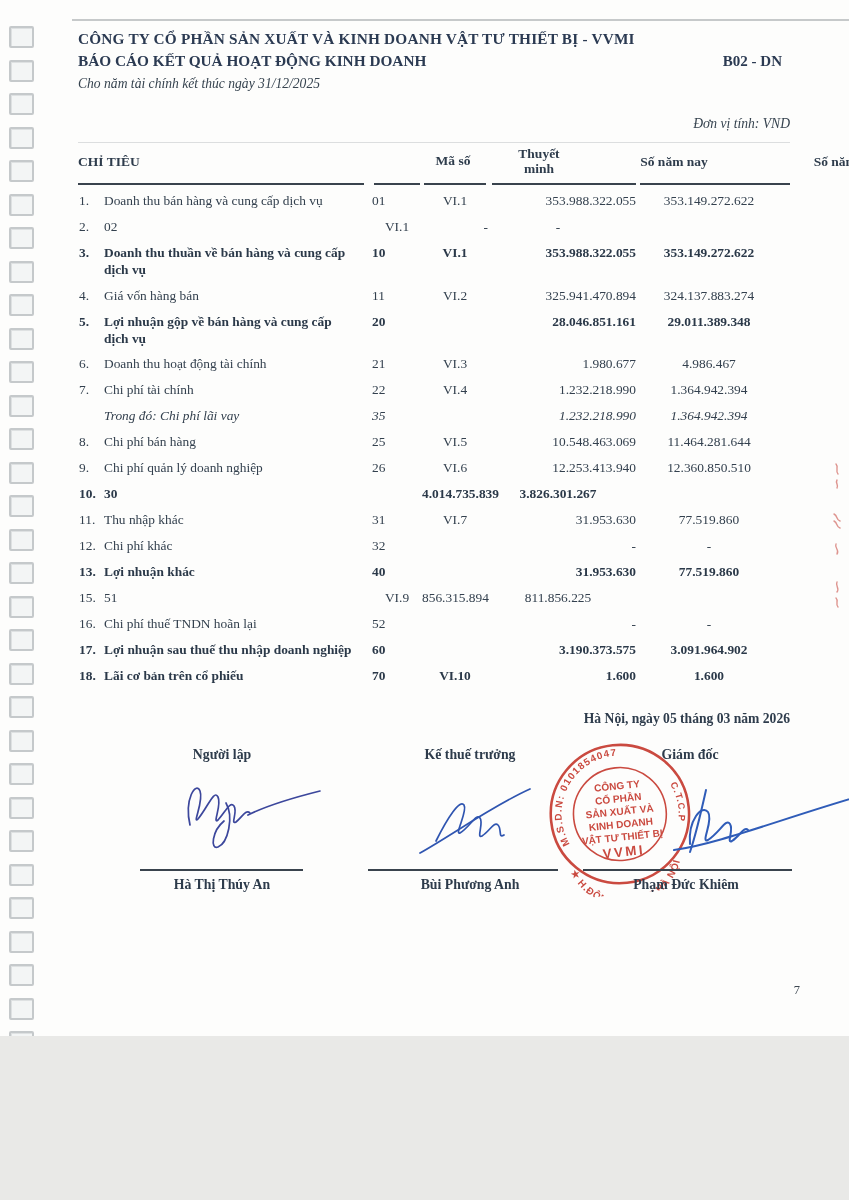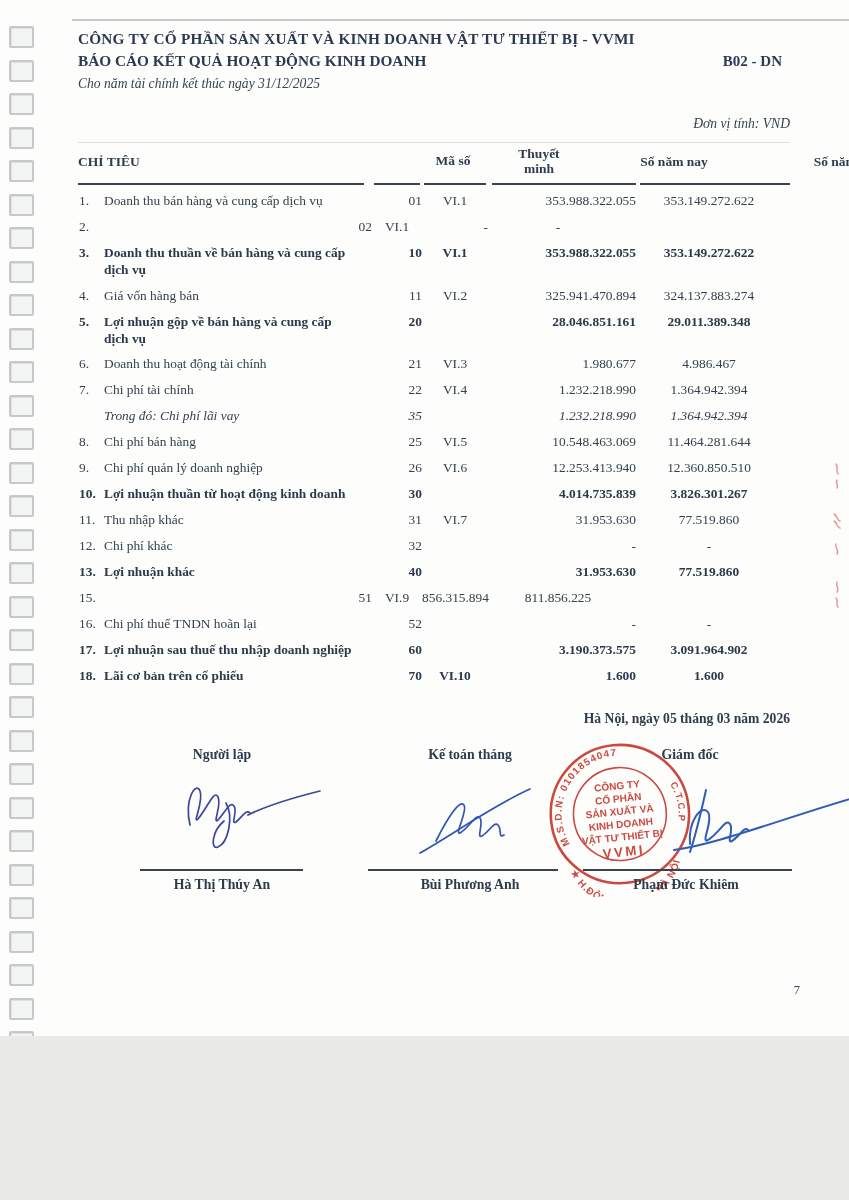--- a/index.html
+++ b/index.html
@@ -31,21 +31,21 @@
   .header-rule{position:relative;height:3px;}
   .header-rule div{position:absolute;top:0;height:2.5px;background:#39434d;}
   .seg1{left:0;width:286px;}.seg2{left:296px;width:46px;}.seg3{left:346px;width:62px;}
   .seg4{left:414px;width:144px;}.seg5{left:562px;width:150px;}
   .tbody{margin-top:3px;}
   .trow{align-items:baseline;padding:4.6px 0;font-size:13.4px;line-height:1.25;}
   .trow.bold{font-weight:700;color:#2b3949;}
   .trow.italic{font-style:italic;}
   .c-no{padding-left:1px;}
   .c-label{white-space:pre-line;padding-right:4px;}
-  .c-code{text-align:right;}
+  .c-code{text-align:left;}
   .c-note{text-align:center;}
   .c-cur{text-align:right;}
   .c-pri{text-align:center;padding-right:8px;}
 
   .date-line{text-align:right;font-weight:700;font-size:13.6px;margin-top:22px;color:#2e3c4c;}
 
   .sig-block{position:relative;height:240px;margin-top:6px;}
   .sig-title{position:absolute;top:14px;transform:translateX(-50%);font-weight:700;font-size:13.8px;color:#2d3b4b;white-space:nowrap;}
   .sig-name{position:absolute;top:144px;transform:translateX(-50%);font-weight:700;font-size:13.8px;color:#2d3b4b;white-space:nowrap;z-index:6;}
   .sig-rule{position:absolute;top:136px;height:2px;background:#39434d;z-index:5;}
@@ -208,21 +208,20 @@
       <div class="c-no">9.</div>
       <div class="c-label">Chi phí quản lý doanh nghiệp</div>
       <div class="c-code">26</div>
       <div class="c-note">VI.6</div>
       <div class="c-cur">12.253.413.940</div>
       <div class="c-pri">12.360.850.510</div>
     </div>
 
     <div class="trow bold">
       <div class="c-no">10.</div>
-      <div class="c-label">Lợi nhuận thuần từ hoạt động kinh doanh</div>
       <div class="c-code">30</div>
       <div class="c-note"></div>
       <div class="c-cur">4.014.735.839</div>
       <div class="c-pri">3.826.301.267</div>
     </div>
 
     <div class="trow normal">
       <div class="c-no">11.</div>
       <div class="c-label">Thu nhập khác</div>
       <div class="c-code">31</div>
@@ -284,21 +283,21 @@
       <div class="c-cur">1.600</div>
       <div class="c-pri">1.600</div>
     </div>
   </div>
     </div>
 
     <div class="date-line">Hà Nội, ngày 05 tháng 03 năm 2026</div>
 
     <div class="sig-block">
       <span class="sig-title" style="left:144px">Người lập</span>
-      <span class="sig-title" style="left:392px">Kế toán tháng</span>
+      <span class="sig-title" style="left:392px">Kế thuế trưởng</span>
       <span class="sig-title" style="left:612px">Giám đốc</span>
 
       <svg class="stamp" width="158" height="158" viewBox="0 0 160 160">
         <g fill="none" stroke="#c63b31">
           <circle cx="80" cy="79" r="70" stroke-width="2.6"></circle>
           <circle cx="80" cy="79" r="47" stroke-width="1.6"></circle>
         </g>
         <defs>
           <path id="arcTop" d="M 26.5,103.9 A 59,59 0 0 1 131.1,49.5"></path>
           <path id="arcRight" d="M 133.5,54.1 A 59,59 0 0 1 132.1,108.5"></path>

